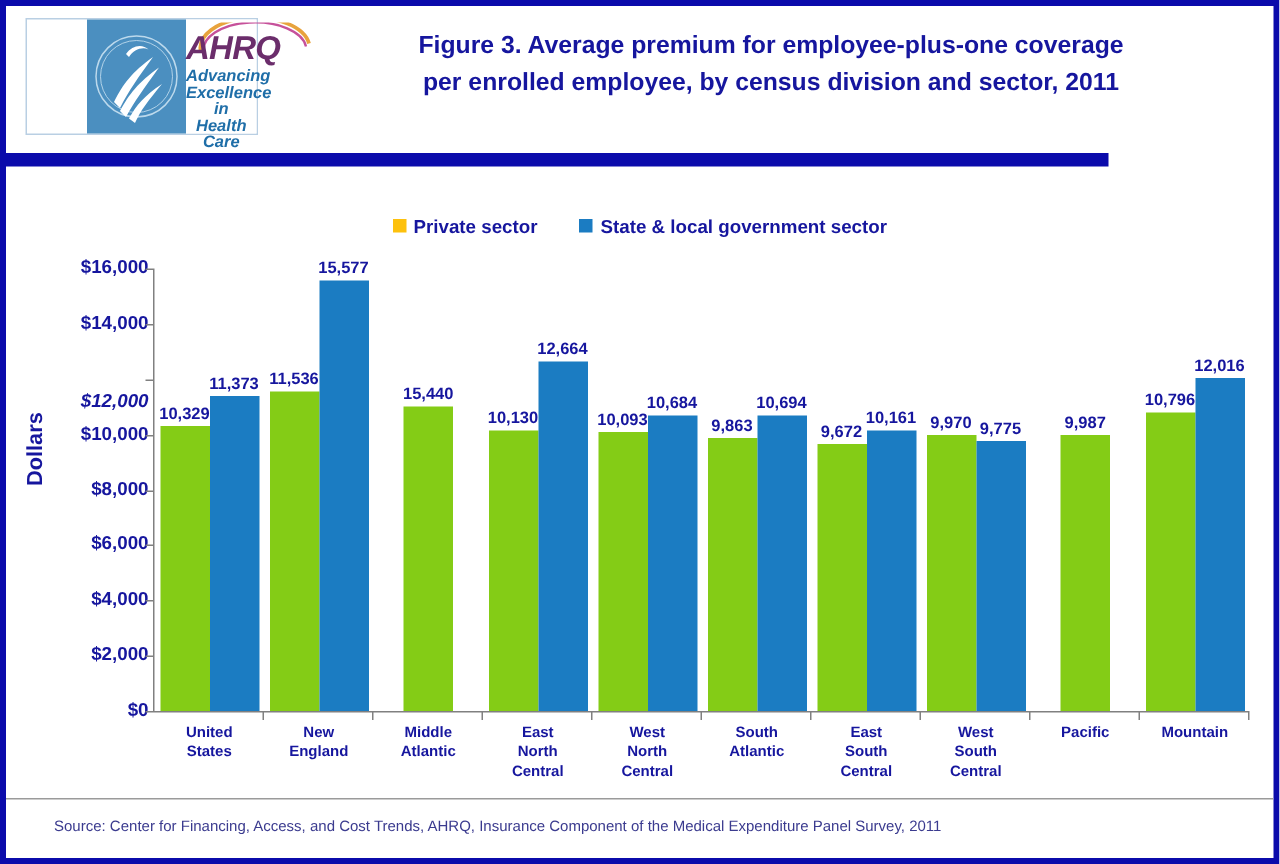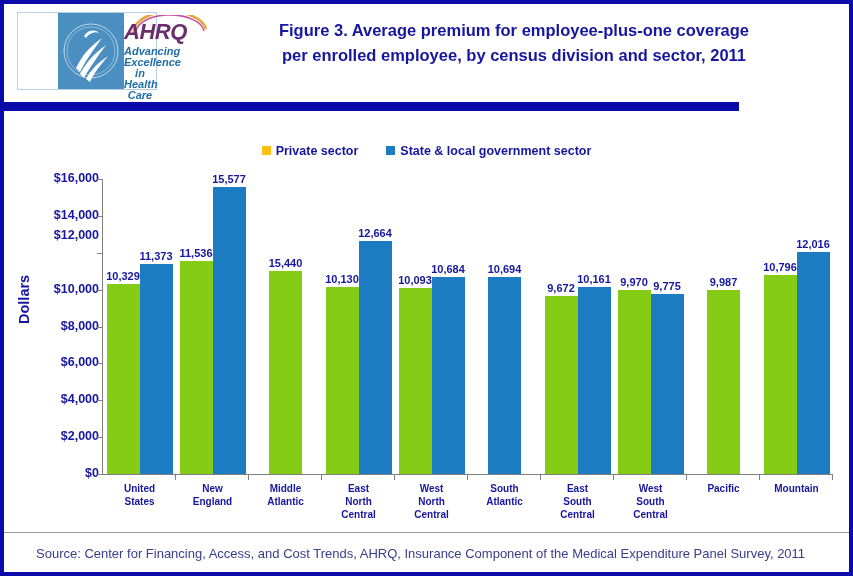--- a/index.html
+++ b/index.html
@@ -23,21 +23,21 @@
   
   .header {
     position: absolute;
     left: 0; top: 0;
     width: 845px;
     height: 90px;
   }
   .logo {
     position: absolute;
     left: 13px; top: 8px;
-    width: 140px;
+    width: 155px;
     height: 78px;
     border: 1px solid #b9cfe3;
     box-sizing: border-box;
     display: flex;
     background: #ffffff;
     padding-left: 40px;
   }
   .logo-left {
     width: 66px;
     background: #4b8fc0;
@@ -248,21 +248,21 @@
   .footer-rule {
     position: absolute;
     left: 0; top: 528px;
     width: 845px;
     height: 1px;
     background: #9a9a9a;
   }
   .source {
     position: absolute;
     left: 32px; top: 542px;
-    font-size: 13px;
+    font-size: 10px;
     color: #3b3b8f;
     white-space: nowrap;
   }
 </style>
 </head>
 <body>
 
 <div class="page">
 
   <div class="header">
@@ -305,21 +305,21 @@
 
     <div class="plot-wrap">
       <div class="axis-title">Dollars</div>
       <div class="ylabels" id="ylabels">
           <div class="ytick" style="top: 353px;">$0</div>
           <div class="ytick" style="top: 316.125px;">$2,000</div>
           <div class="ytick" style="top: 279.25px;">$4,000</div>
           <div class="ytick" style="top: 242.375px;">$6,000</div>
           <div class="ytick" style="top: 205.5px;">$8,000</div>
           <div class="ytick" style="top: 168.625px;">$10,000</div>
-          <div class="ytick" style="top: 115px;">$12,000</div>
+          <div class="ytick" style="top: 147px; font-style: italic;">$12,000</div>
           <div class="ytick" style="top: 94.875px;">$14,000</div>
           <div class="ytick" style="top: 58px;">$16,000</div>
         </div>
 
       <div class="plot">
         <div class="axis-v"></div>
         <div class="axis-h"></div>
         <div id="ytickmarks">
             <div class="ytickmark" style="top: 360px;"></div>
             <div class="ytickmark" style="top: 323.125px;"></div>
@@ -379,20 +379,23 @@
                   <span class="bar-label">10,093</span>
                 </div>
                 <div class="bar public" style="height: 196.986px;">
                   <span class="bar-label">10,684</span>
                 </div>
               </div>
               <div class="group-sep"></div>
             </div>
             <div class="group">
               <div class="bars">
+                <div class="bar private" style="height: 181.849px;">
+                  <span class="bar-label">9,863</span>
+                </div>
                 <div class="bar public" style="height: 197.171px;">
                   <span class="bar-label">10,694</span>
                 </div>
               </div>
               <div class="group-sep"></div>
             </div>
             <div class="group">
               <div class="bars">
                 <div class="bar private" style="height: 178.327px;">
                   <span class="bar-label">9,672</span>

